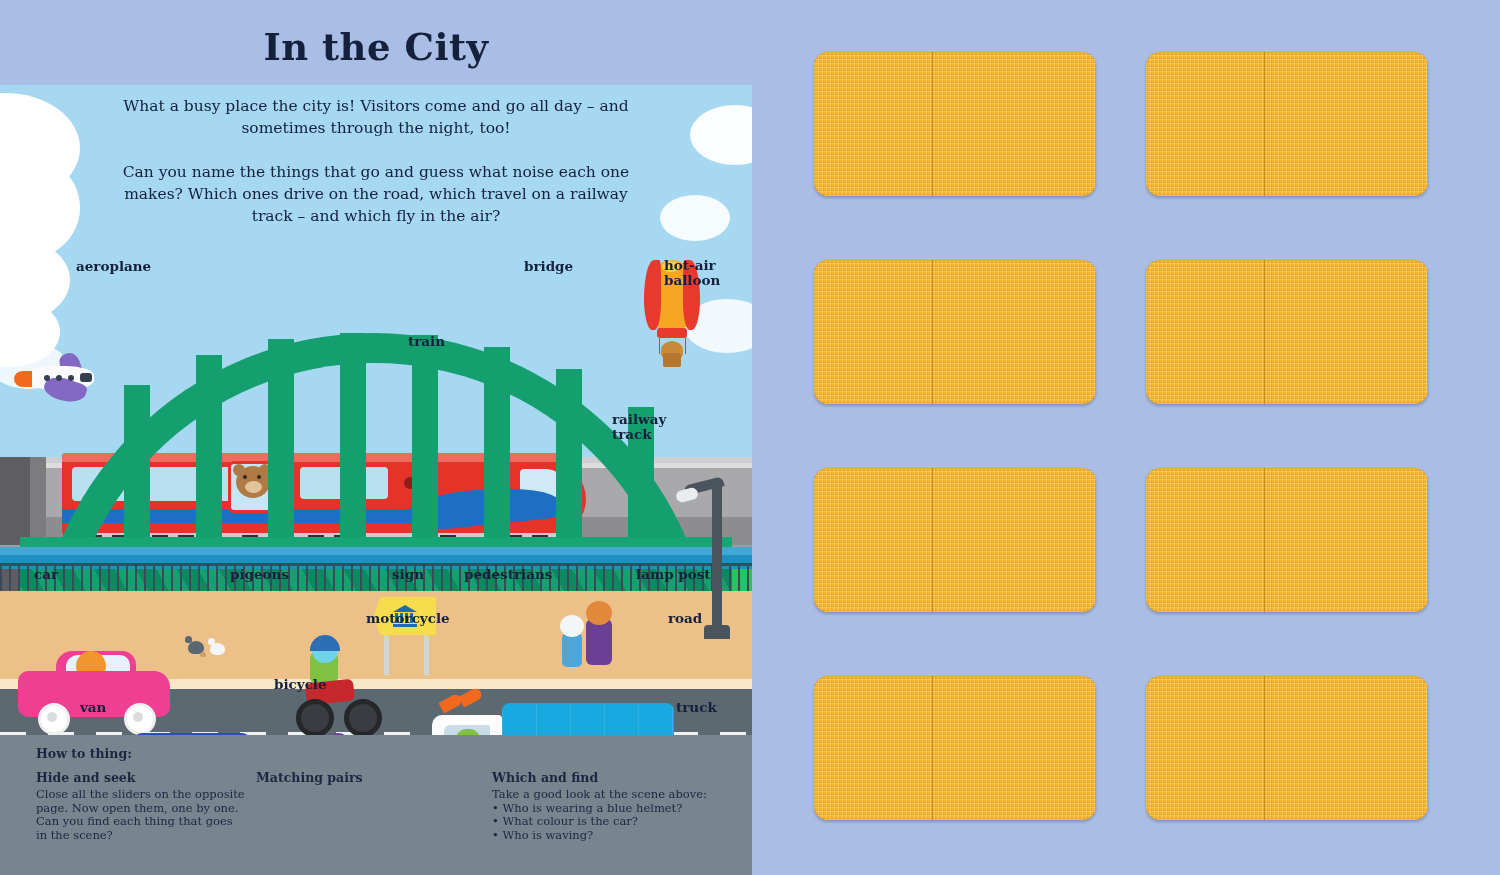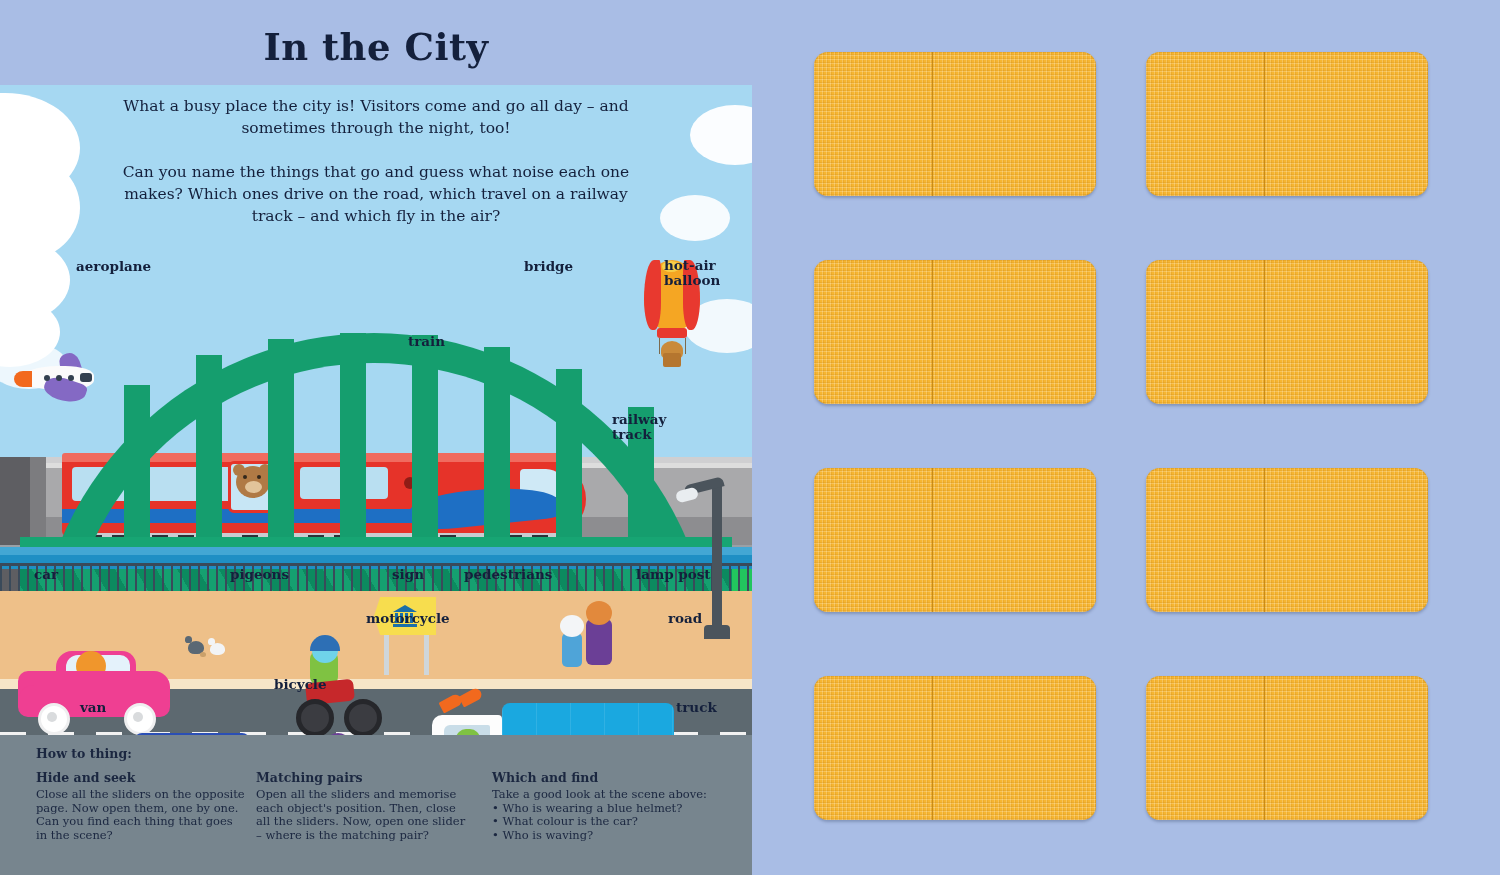--- a/index.html
+++ b/index.html
@@ -447,21 +447,20 @@
     <div id="instructions">
       <div id="howto">How to thing:</div>
 
       <div class="col" id="col1">
         <h4>Hide and seek</h4>
         <p>Close all the sliders on the opposite page. Now open them, one by one. Can you find each thing that goes in the scene?</p>
       </div>
 
       <div class="col" id="col2">
         <h4>Matching pairs</h4>
-        <p>Open all the sliders and memorise each object's position. Then, close all the sliders. Now, open one slider – where is the matching pair?</p>
       </div>
 
       <div class="col" id="col3">
         <h4>Which and find</h4>
         <p>Take a good look at the scene above:</p>
         <ul>
           <li>• Who is wearing a blue helmet?</li>
           <li>• What colour is the car?</li>
           <li>• Who is waving?</li>
         </ul>

